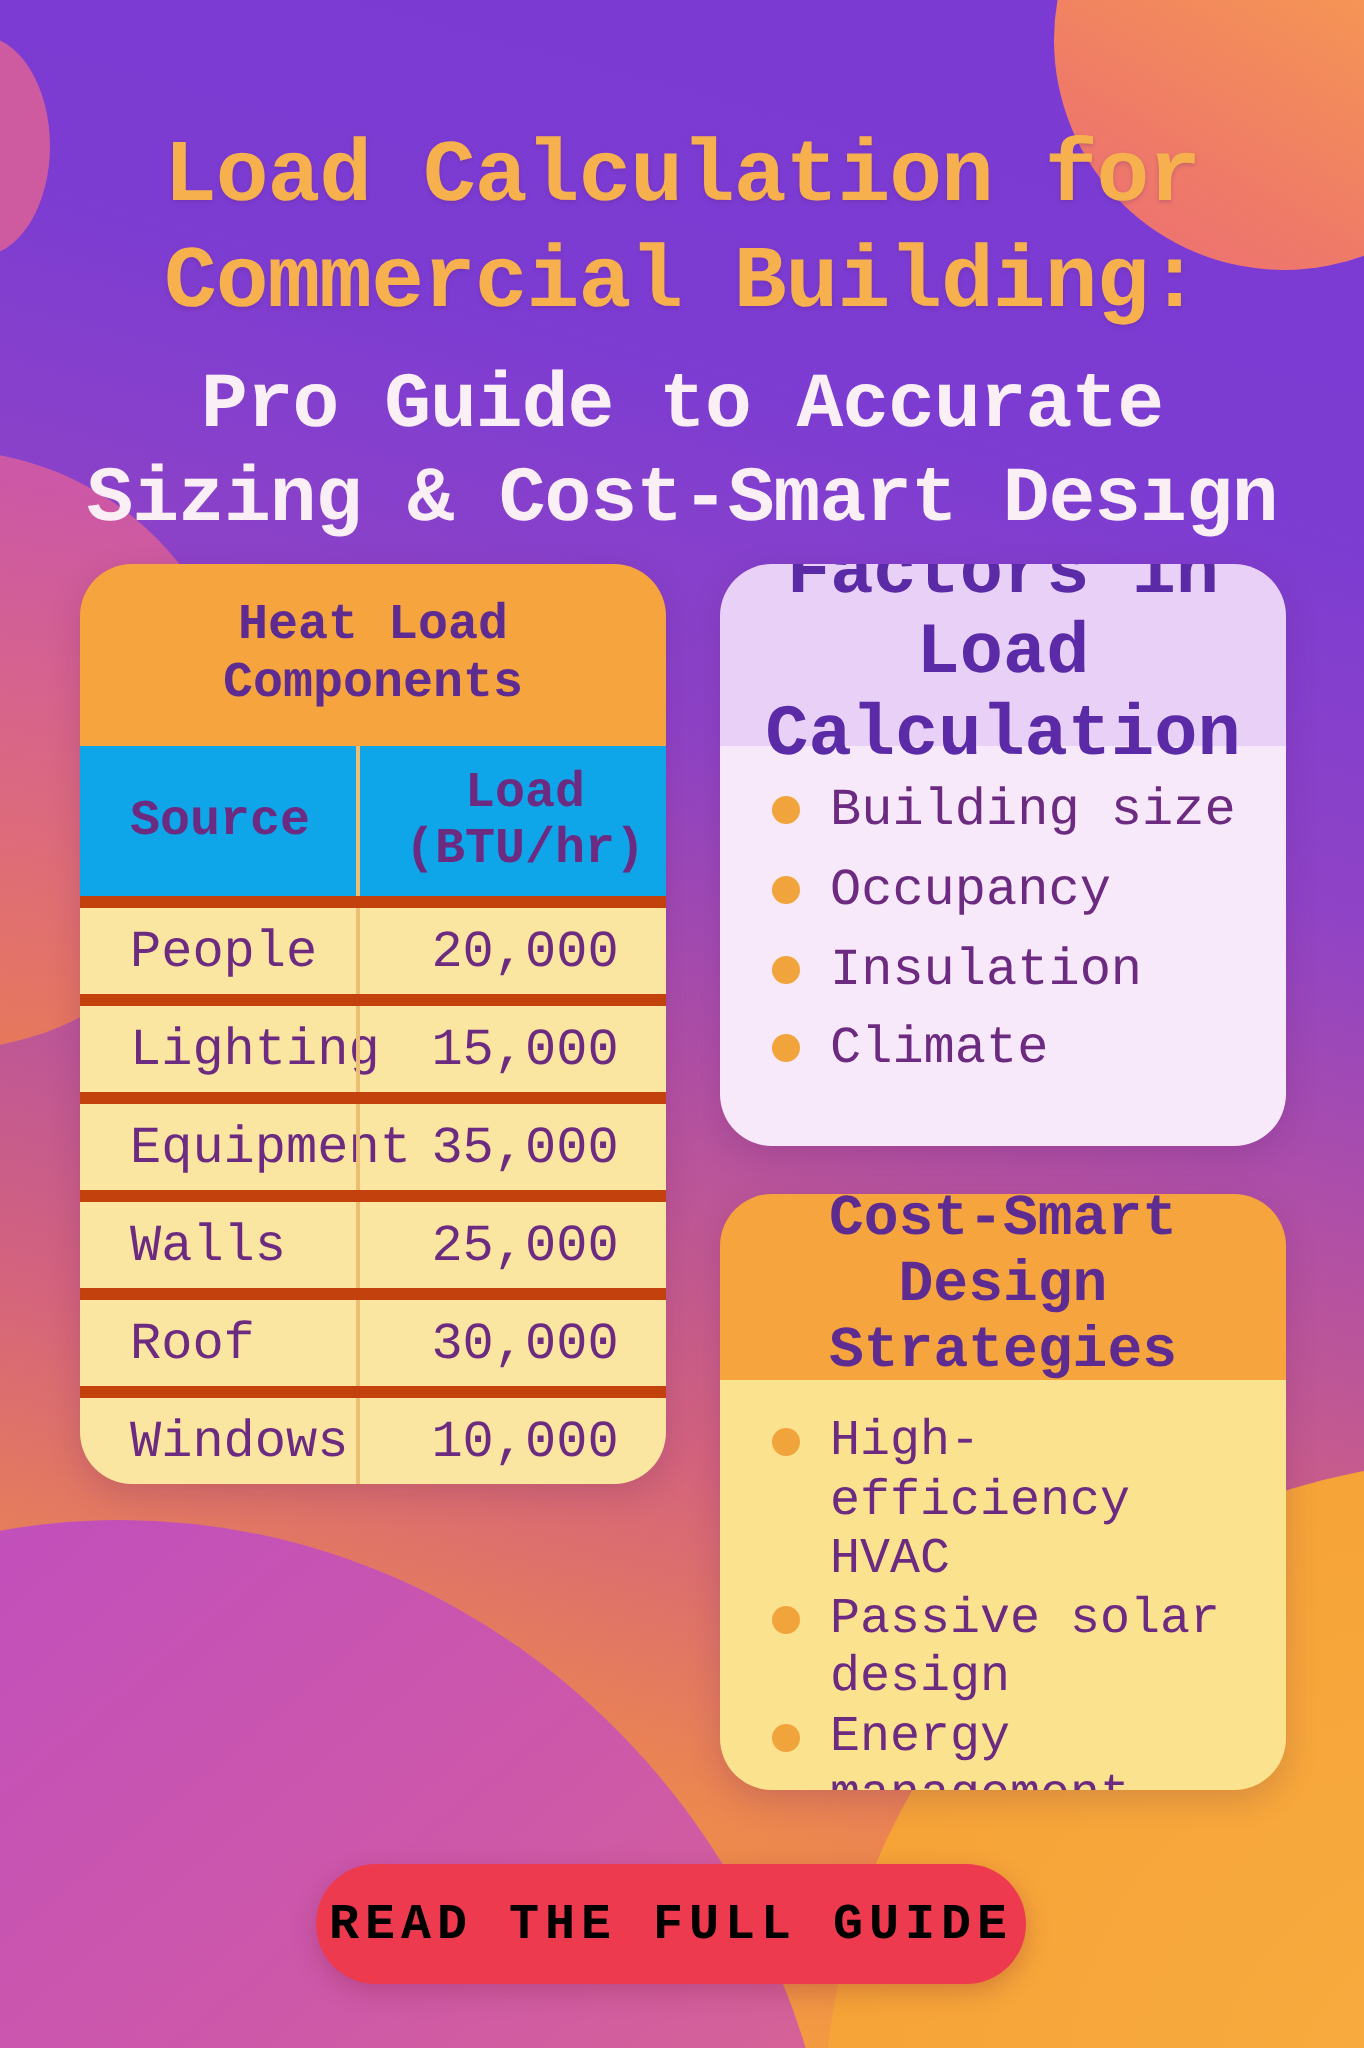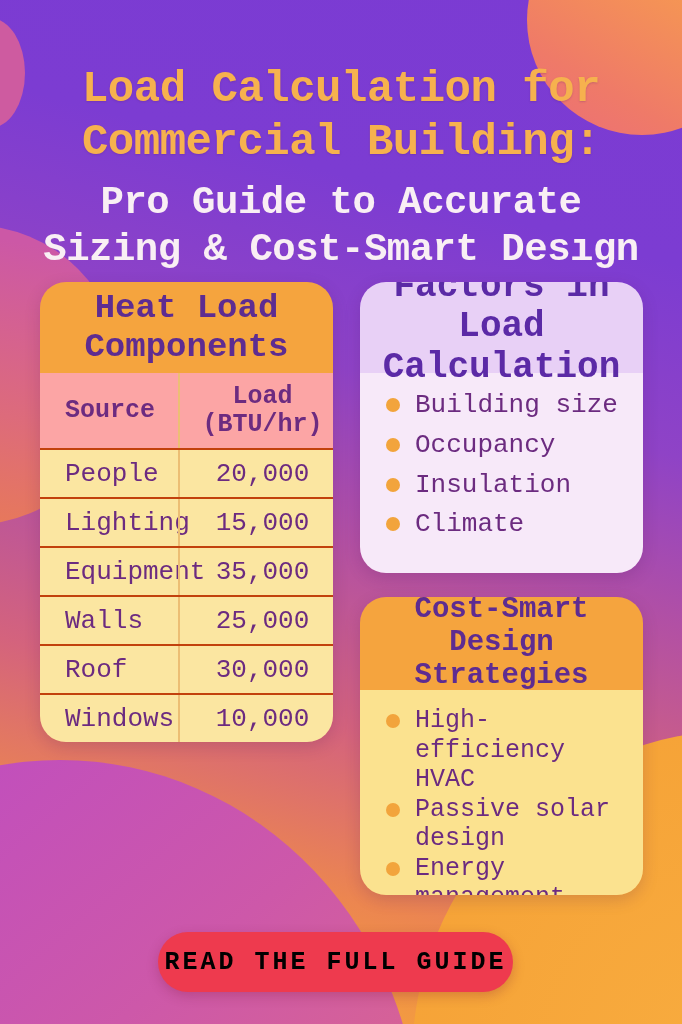--- a/index.html
+++ b/index.html
@@ -34,25 +34,25 @@
   }
 
   .card{position:absolute;border-radius:26px;overflow:hidden;
     box-shadow:0 5px 16px rgba(80,20,90,0.18);}
   .card-head{
     display:flex;align-items:center;justify-content:center;text-align:center;
     font-weight:bold;white-space:pre-line;line-height:1.13;
   }
 
   .card-heat{left:40px;top:282px;width:293px;height:460px;}
-  .card-heat .card-head{height:91px;background:#F5A43E;color:#5E2C91;font-size:34px;}
+  .card-heat .card-head{height:91px;background:#F5A43E;color:#5E2C91;font-size:25px;}
   .heat-table{height:369px;background:#FBE6A1;display:grid;
     grid-template-rows:75px repeat(6,1fr);}
-  .t-row{display:grid;grid-template-columns:138px 1fr;border-top:2px solid #c2410c;}
-  .t-row.head{border-top:none;background:#fca5a5;}
+  .t-row{display:grid;grid-template-columns:138px 1fr;border-top:6px solid #c2410c;}
+  .t-row.head{border-top:none;background:#0ea5e9;}
   .t-cell{display:flex;align-items:center;color:#6C2B80;font-size:26px;padding-left:25px;}
   .t-cell.num{justify-content:center;padding-left:12px;border-left:2px solid #ECBE74;
     text-align:center;}
   .t-row.head .t-cell{font-weight:bold;font-size:25px;}
   .t-row.head .t-cell.num{white-space:pre-line;line-height:1.1;}
 
   .card-factors{left:360px;top:282px;width:283px;height:291px;}
   .card-factors .card-head{height:91px;background:#E8D0F6;color:#5B2AA6;font-size:36px;}
   .factors-body{height:200px;background:#F7E9F9;display:flex;flex-direction:column;
     justify-content:space-evenly;padding:8px 8px 24px 26px;box-sizing:border-box;}

